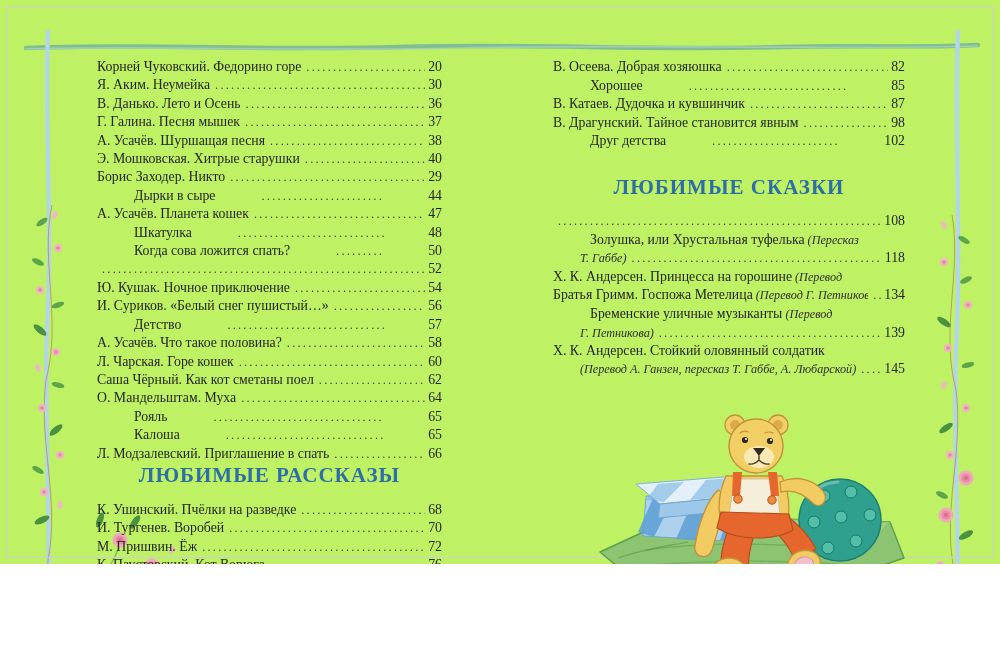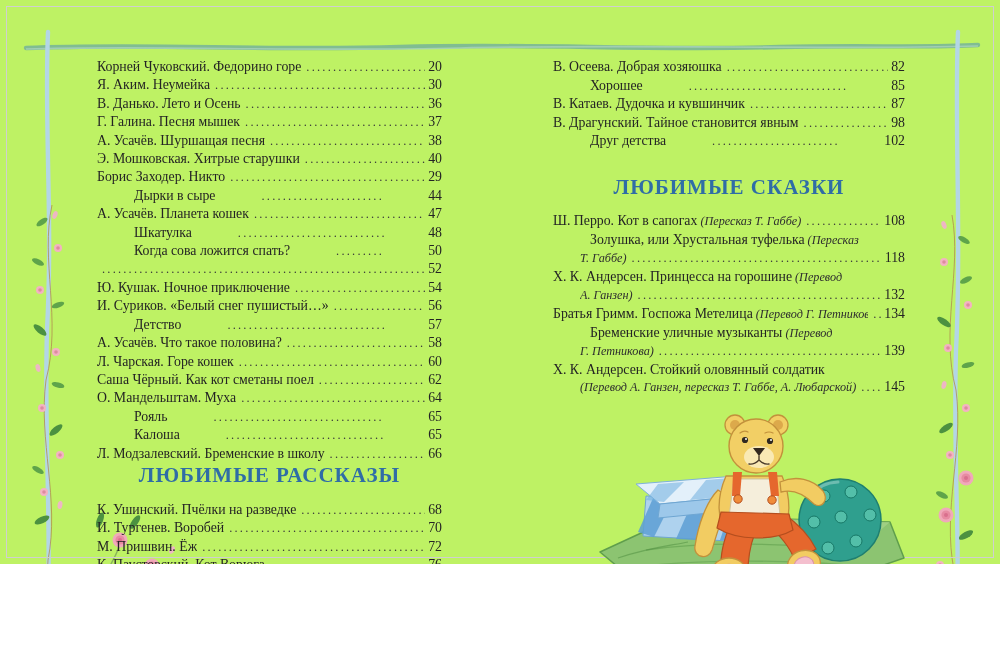--- a/index.html
+++ b/index.html
@@ -223,21 +223,21 @@
           <span class="tt">Рояль</span>
           <span class="lead"></span>
           <span class="pg">65</span>
         </div>
         <div class="toc-row i1">
           <span class="tt">Калоша</span>
           <span class="lead"></span>
           <span class="pg">65</span>
         </div>
         <div class="toc-row i0">
-          <span class="tt">Л. Модзалевский. Бременские в школу</span>
+          <span class="tt">Л. Модзалевский. Приглашение в спать</span>
           <span class="lead"></span>
           <span class="pg">66</span>
         </div>
       </div>
     <h2 class="section-title" id="left-section-title">ЛЮБИМЫЕ РАССКАЗЫ</h2>
     <div>
         <div class="toc-row i0">
           <span class="tt">К. Ушинский. Пчёлки на разведке</span>
           <span class="lead"></span>
           <span class="pg">68</span>
@@ -284,39 +284,33 @@
         </div>
         <div class="toc-row i1">
           <span class="tt">Друг детства</span>
           <span class="lead"></span>
           <span class="pg">102</span>
         </div>
       </div>
     <h2 class="section-title" id="right-section-title">ЛЮБИМЫЕ СКАЗКИ</h2>
     <div>
         <div class="toc-row i0">
-          <span class="tt">Ш. Перро. Кот в сапогах<i class="nt"> (Пересказ Т. Габбе)</i></span>
           <span class="lead"></span>
           <span class="pg">108</span>
         </div>
         <div class="toc-row i1">
           <span class="tt">Золушка, или Хрустальная туфелька<i class="nt"> (Пересказ</i></span>
         </div>
         <div class="toc-row i2">
           <span class="tt"><i class="nt">Т. Габбе)</i></span>
           <span class="lead"></span>
           <span class="pg">118</span>
         </div>
         <div class="toc-row i0">
           <span class="tt">Х. К. Андерсен. Принцесса на горошине<i class="nt"> (Перевод</i></span>
-        </div>
-        <div class="toc-row i2">
-          <span class="tt"><i class="nt">А. Ганзен)</i></span>
-          <span class="lead"></span>
-          <span class="pg">132</span>
         </div>
         <div class="toc-row i0">
           <span class="tt">Братья Гримм. Госпожа Метелица<i class="nt"> (Перевод Г. Петникова)</i></span>
           <span class="lead"></span>
           <span class="pg">134</span>
         </div>
         <div class="toc-row i1">
           <span class="tt">Бременские уличные музыканты<i class="nt"> (Перевод</i></span>
         </div>
         <div class="toc-row i2">

